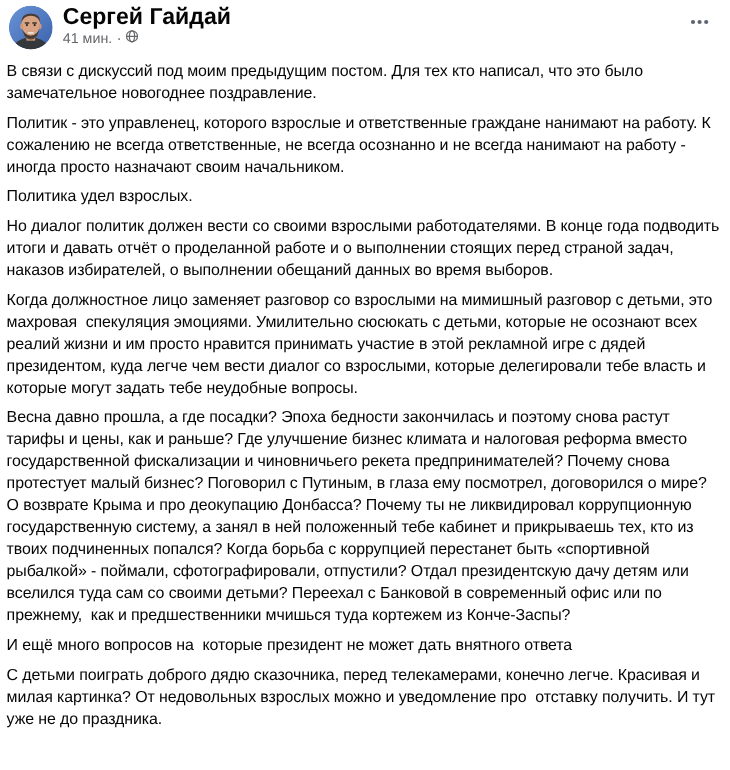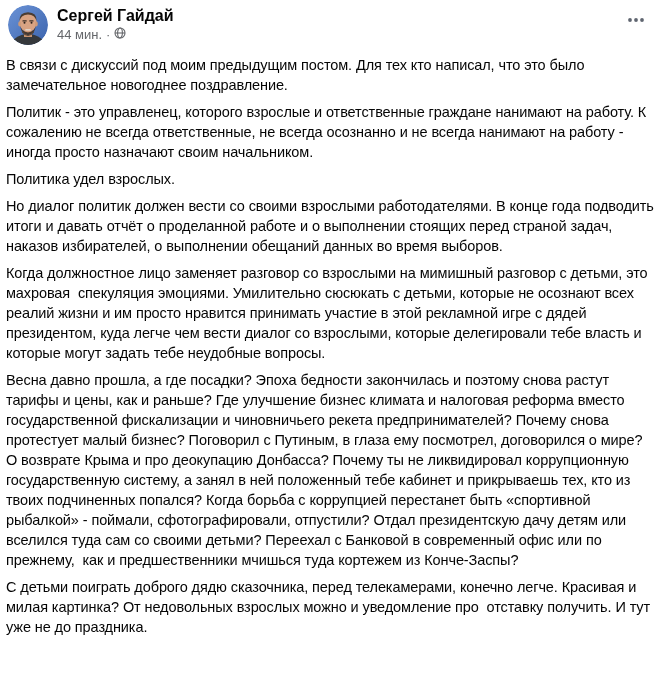--- a/index.html
+++ b/index.html
@@ -32,21 +32,21 @@
     overflow: hidden;
     flex: 0 0 auto;
     cursor: pointer;
   }
   .avatar svg { display: block; }
   .header-meta {
     margin-left: 9px;
     padding-top: 1px;
   }
   .author-name {
-    font-size: 16px;
+    font-size: 21px;
     font-weight: 700;
     line-height: 19px;
     color: #050505;
     cursor: pointer;
   }
   .sub-line {
     display: flex;
     align-items: center;
     gap: 4px;
     font-size: 13px;
@@ -120,21 +120,21 @@
           <path d="M13.6 23.5 Q15.5 29.8 20 30 Q24.5 29.8 26.4 23.5 L26 27.5 Q23.5 30.8 20 30.9 Q16.5 30.8 14 27.5 Z" fill="#52443a"></path>
 
           <rect x="17.2" y="24.2" width="5.6" height="1.4" rx="0.7" fill="#e8e2da"></rect>
         </g>
       </svg>
     </div>
 
     <div class="header-meta">
       <div class="author-name">Сергей Гайдай</div>
       <div class="sub-line">
-        <span>44 мин.</span>
+        <span>41 мин.</span>
         <span>·</span>
         <span class="globe-icon">
           <svg width="12" height="12" viewBox="0 0 12 12" fill="none">
             <circle cx="6" cy="6" r="5" stroke="#65676B" stroke-width="1.1"></circle>
             <path d="M1 6 H11" stroke="#65676B" stroke-width="1.1"></path>
             <ellipse cx="6" cy="6" rx="2.4" ry="5" stroke="#65676B" stroke-width="1.1"></ellipse>
           </svg>
         </span>
       </div>
     </div>
@@ -149,16 +149,17 @@
 
   </div>
 
   <div class="post-body">
       <p>В связи с дискуссий под моим предыдущим постом. Для тех кто написал, что это было замечательное новогоднее поздравление.</p>
       <p>Политик - это управленец, которого взрослые и ответственные граждане нанимают на работу. К сожалению не всегда ответственные, не всегда осознанно и не всегда нанимают на работу - иногда просто назначают своим начальником.</p>
       <p>Политика удел взрослых.</p>
       <p>Но диалог политик должен вести со своими взрослыми работодателями. В конце года подводить итоги и давать отчёт о проделанной работе и о выполнении стоящих перед страной задач, наказов избирателей, о выполнении обещаний данных во время выборов.</p>
       <p>Когда должностное лицо заменяет разговор со взрослыми на мимишный разговор с детьми, это махровая  спекуляция эмоциями. Умилительно сюсюкать с детьми, которые не осознают всех реалий жизни и им просто нравится принимать участие в этой рекламной игре с дядей президентом, куда легче чем вести диалог со взрослыми, которые делегировали тебе власть и которые могут задать тебе неудобные вопросы.</p>
       <p>Весна давно прошла, а где посадки? Эпоха бедности закончилась и поэтому снова растут тарифы и цены, как и раньше? Где улучшение бизнес климата и налоговая реформа вместо государственной фискализации и чиновничьего рекета предпринимателей? Почему снова протестует малый бизнес? Поговорил с Путиным, в глаза ему посмотрел, договорился о мире? О возврате Крыма и про деокупацию Донбасса? Почему ты не ликвидировал коррупционную  государственную систему, а занял в ней положенный тебе кабинет и прикрываешь тех, кто из твоих подчиненных попался? Когда борьба с коррупцией перестанет быть «спортивной рыбалкой» - поймали, сфотографировали, отпустили? Отдал президентскую дачу детям или вселился туда сам со своими детьми? Переехал с Банковой в современный офис или по прежнему,  как и предшественники мчишься туда кортежем из Конче-Заспы?</p>
+      <p>И ещё много вопросов на  которые президент не может дать внятного ответа</p>
       <p>С детьми поиграть доброго дядю сказочника, перед телекамерами, конечно легче. Красивая и милая картинка? От недовольных взрослых можно и уведомление про  отставку получить. И тут уже не до праздника.</p>
     </div>
 
 </div>
 
 </body></html>

